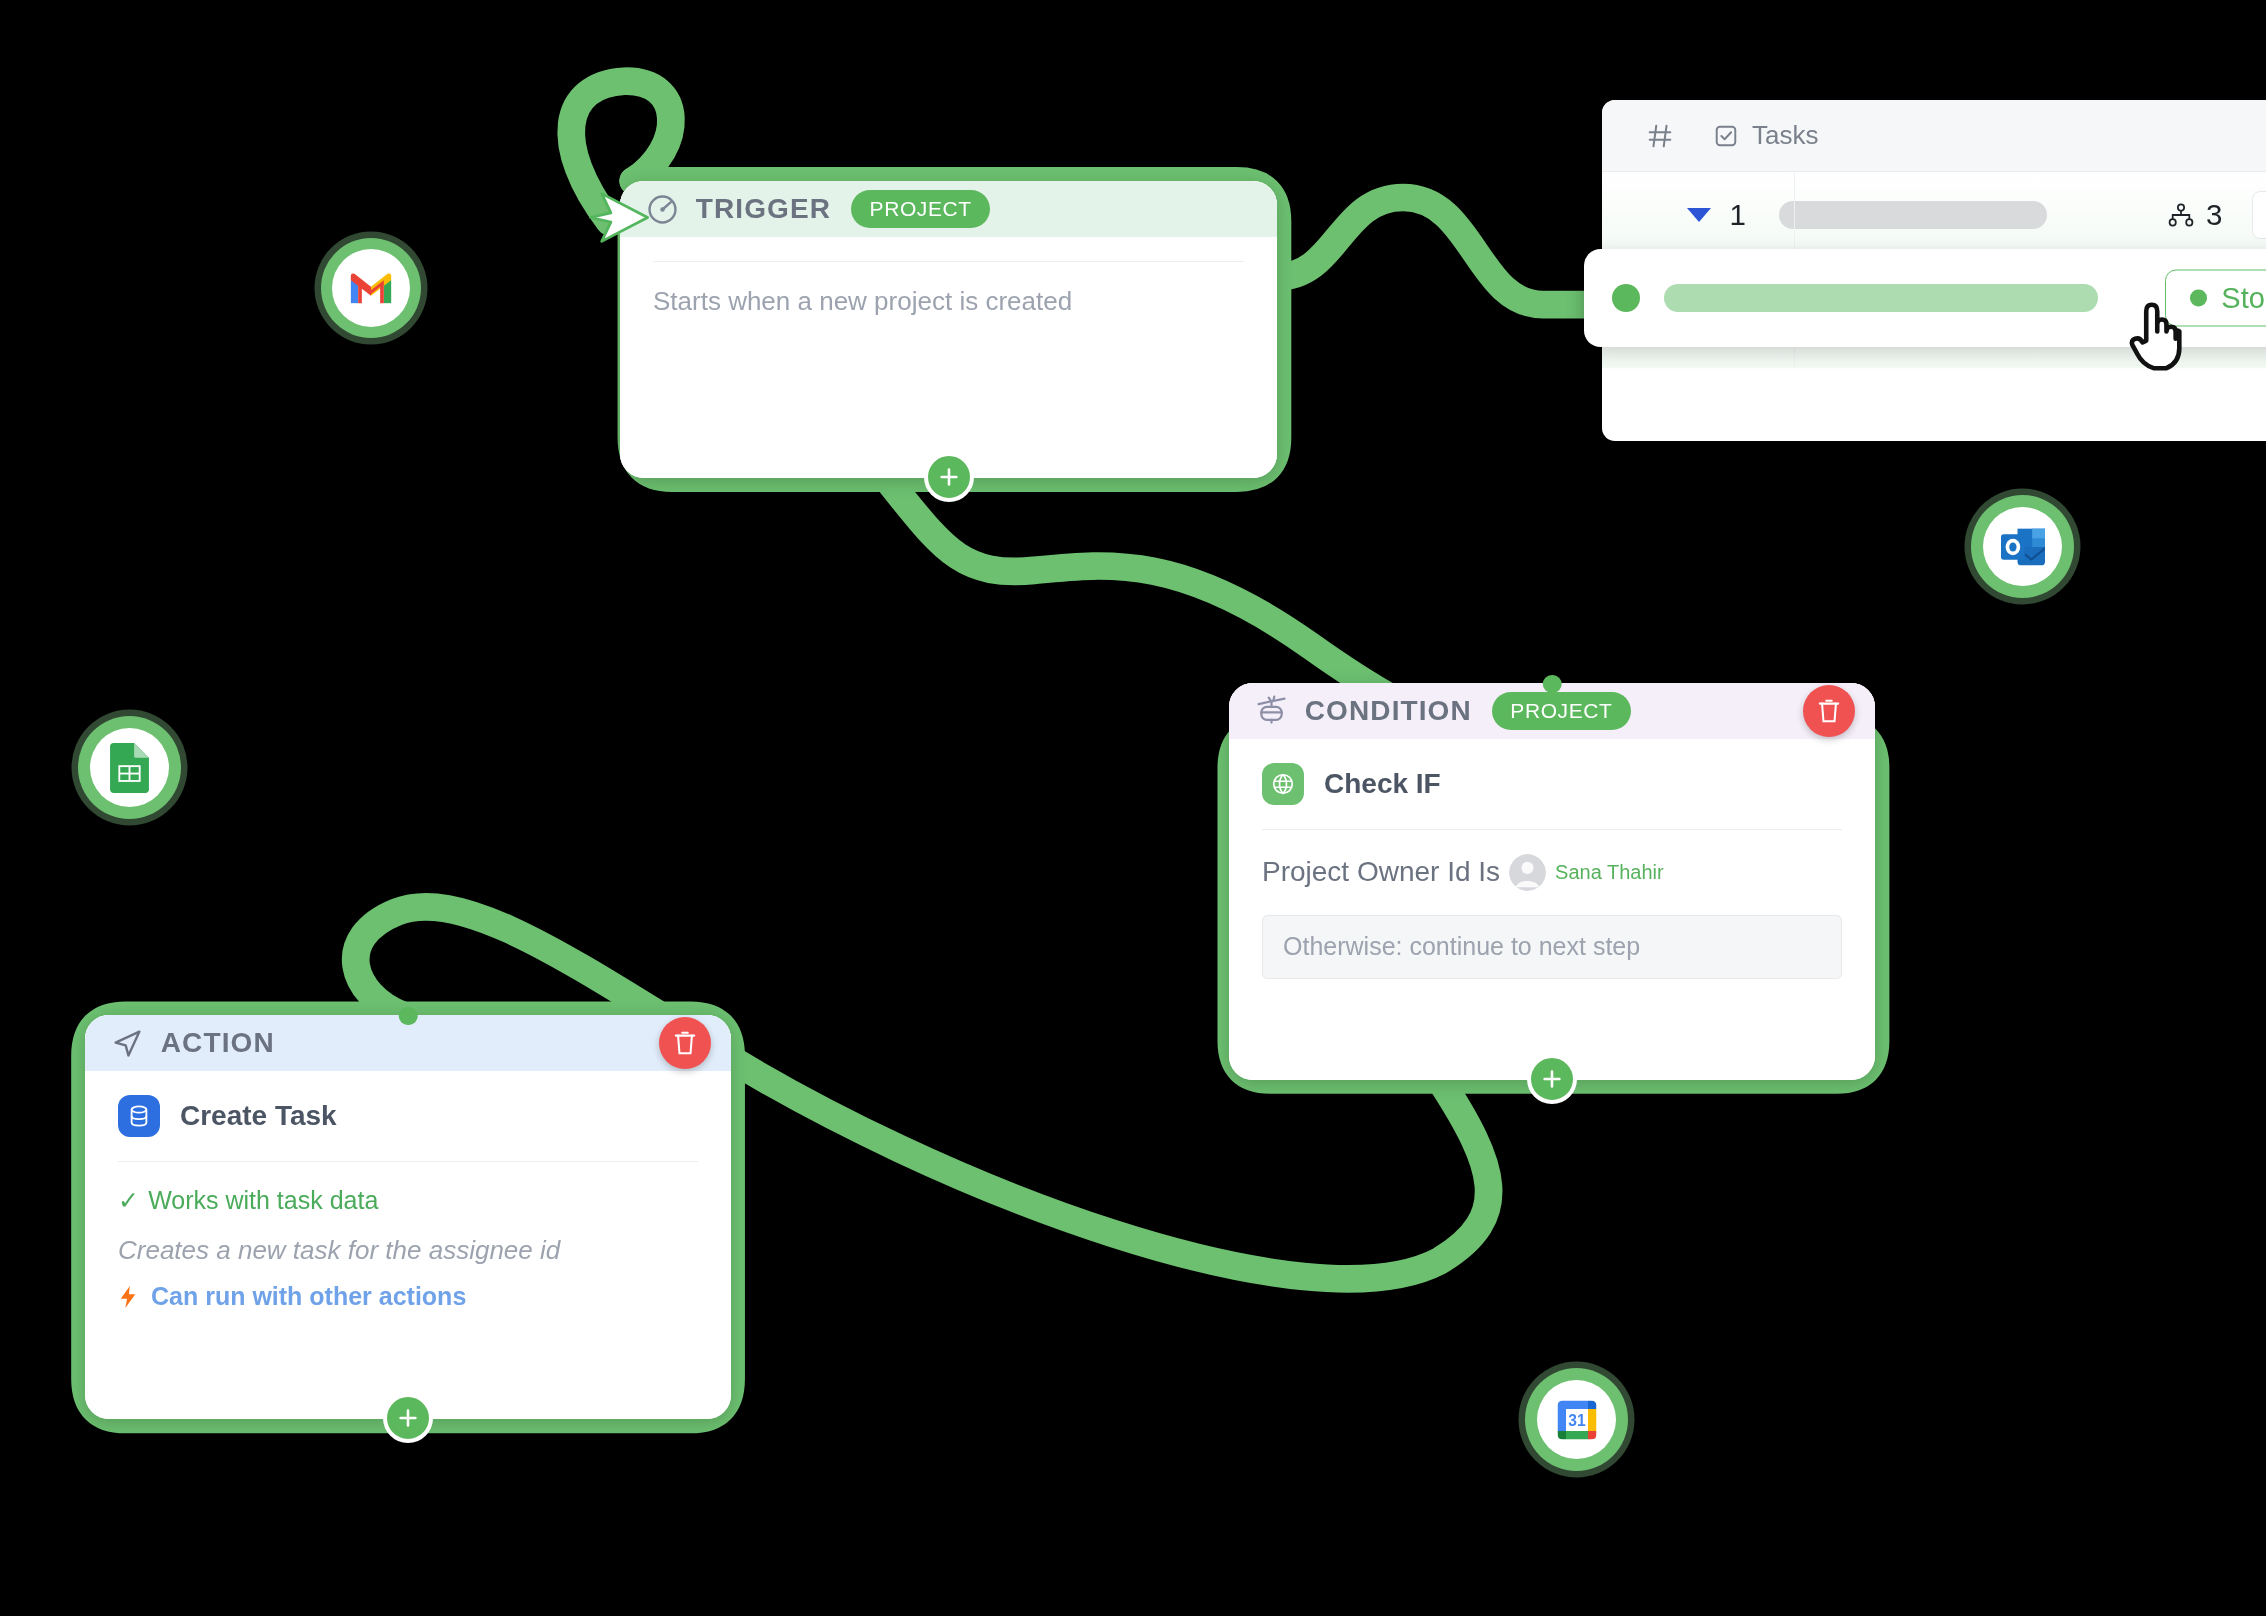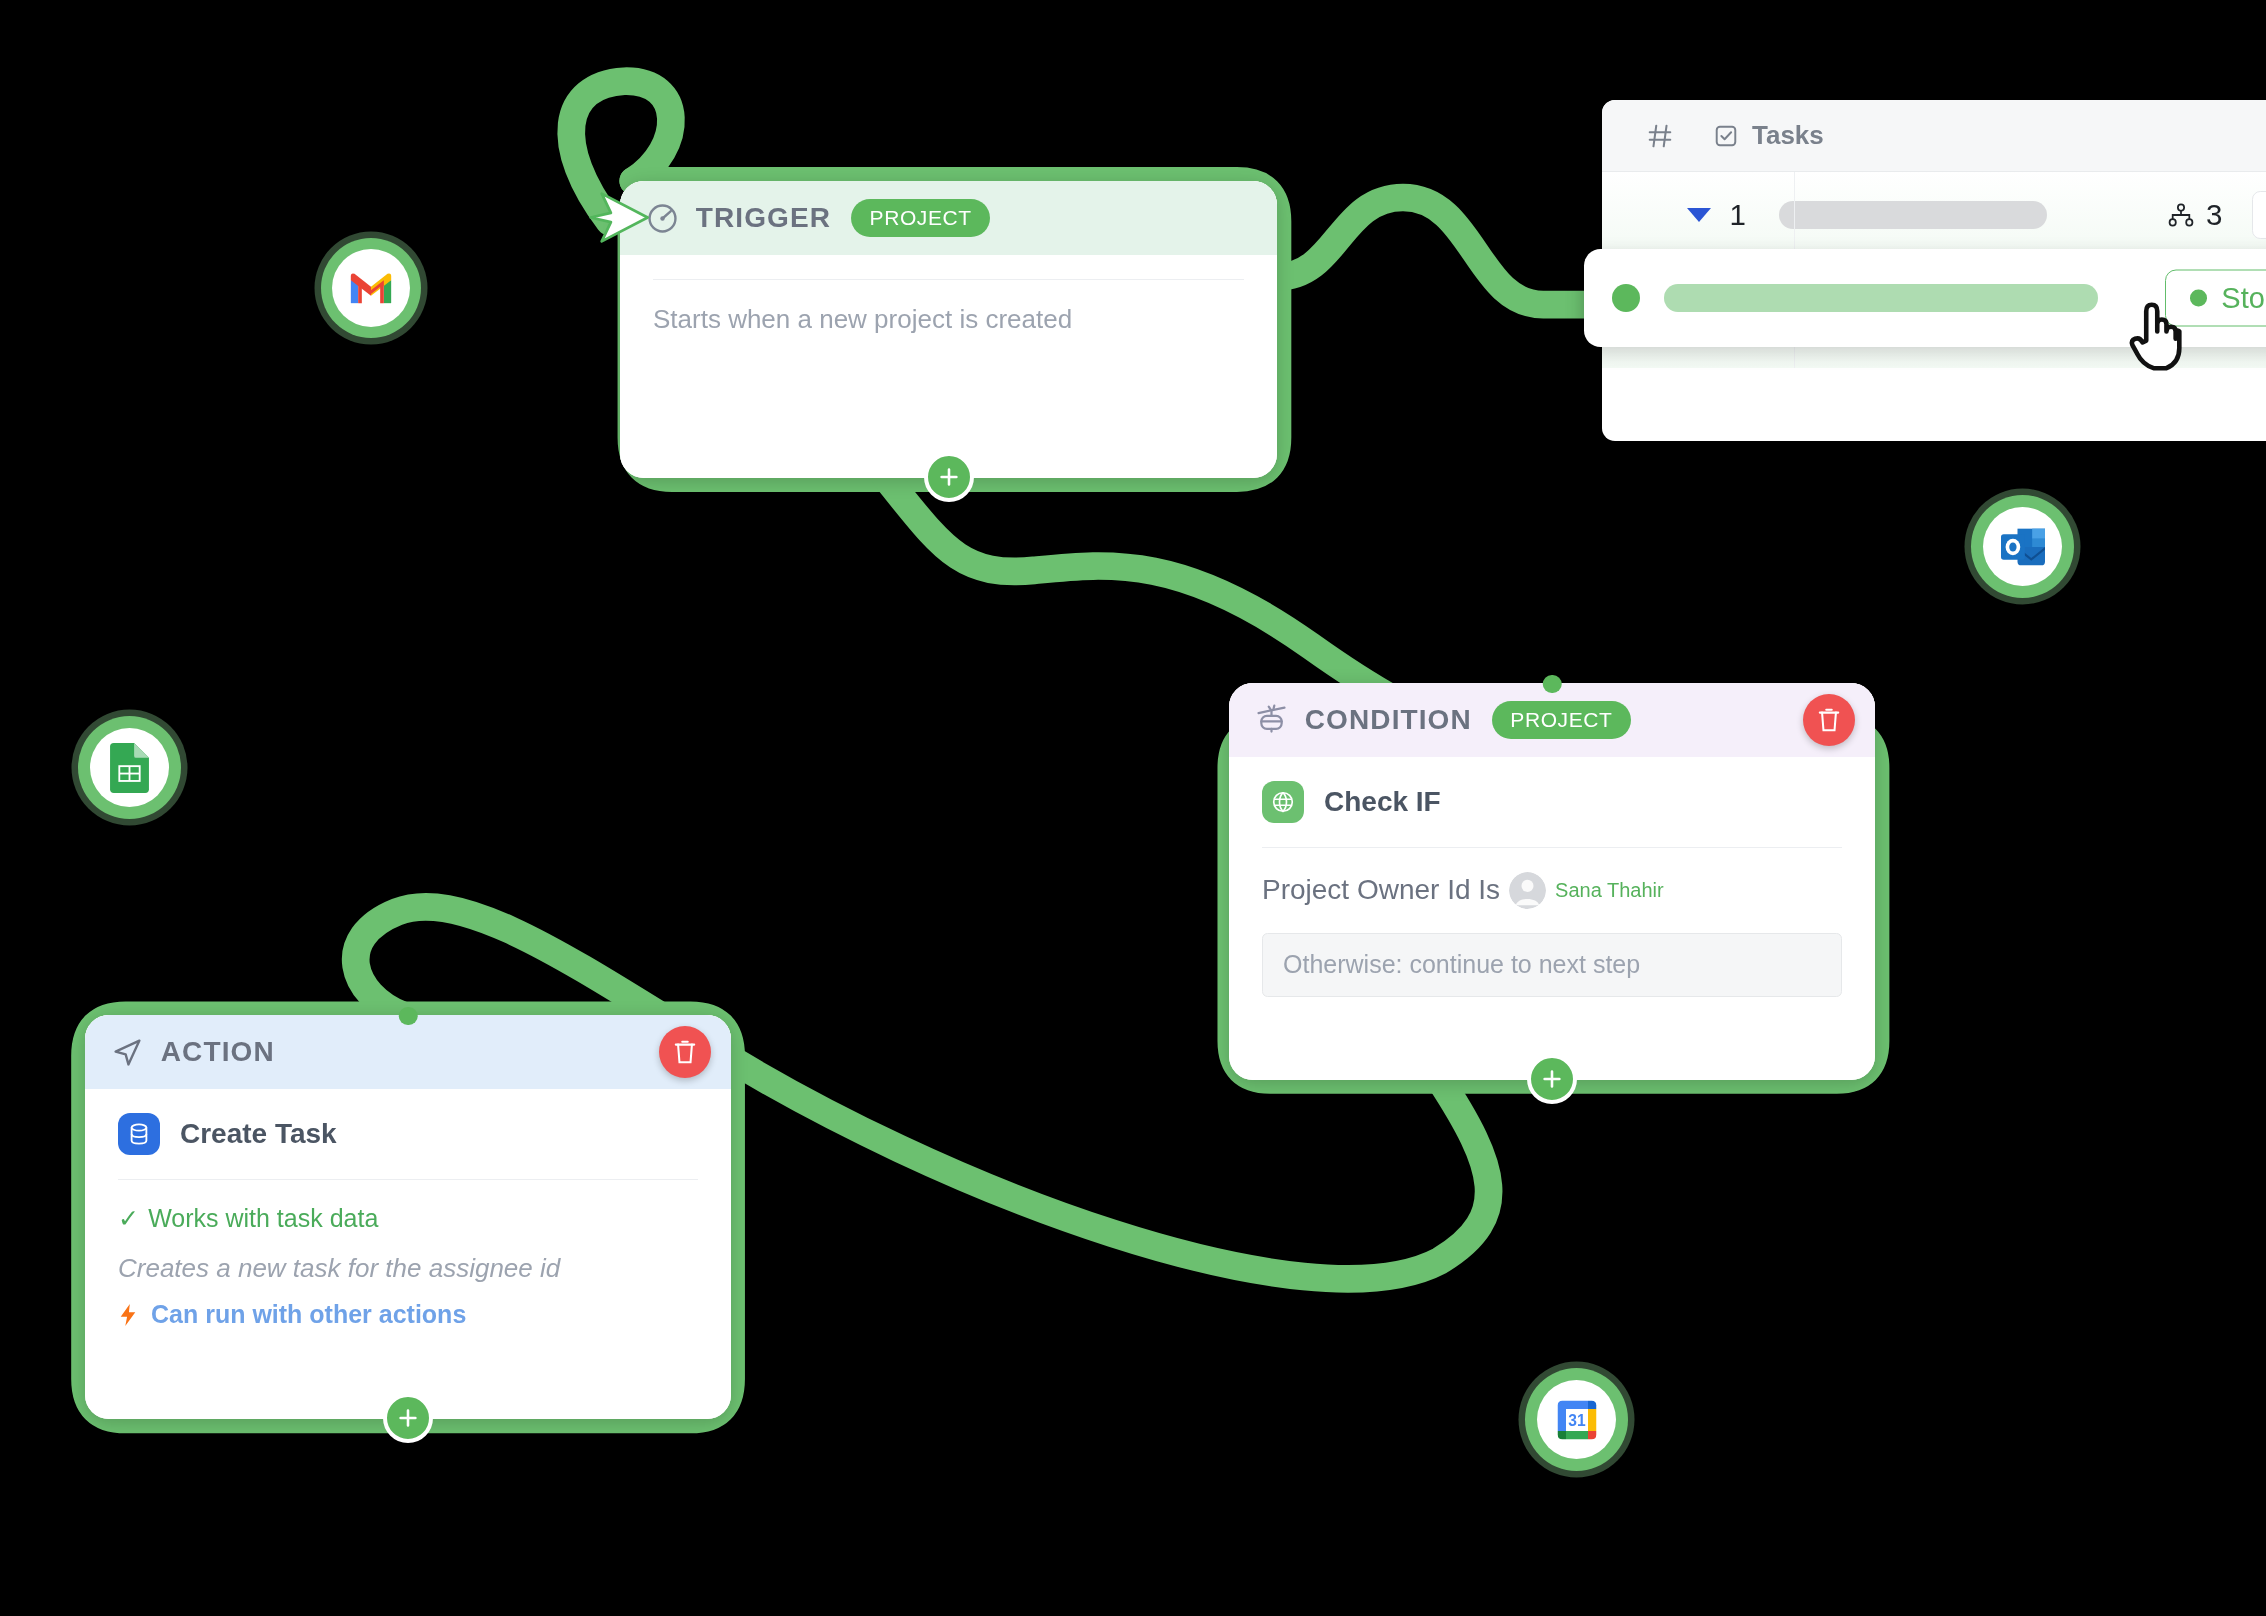--- a/index.html
+++ b/index.html
@@ -26,21 +26,21 @@
     overflow: visible;
     box-shadow: 0 3.7px 16.6px rgba(0,0,0,.18);
   }
   .node-inner {
     border-radius: 24px;
     overflow: hidden;
     background: #fff;
     width: 100%; height: 100%;
   }
   .node-head {
-    height: 74px;
+    height: 56px;
     display: flex;
     align-items: center;
     padding: 0 24px;
     position: relative;
   }
   .head-icon { width: 37px; height: 37px; display:flex; align-items:center; justify-content:center; flex: none; }
   .head-label {
     font-size: 28px;
     font-weight: 700;
     letter-spacing: 1.1px;
@@ -190,21 +190,21 @@
     box-shadow: 0 9.2px 31px rgba(0,0,0,.55);
   }
   #tasks-toolbar {
     height: 72px;
     background: #f6f7f8;
     border-bottom: 0.9px solid #e9ebed;
     display: flex; align-items: center;
     padding: 0 0 0 44px;
     gap: 39px;
   }
-  .tb-item { display: flex; align-items: center; gap: 13px; color: #7a818c; font-size: 26px; font-weight: bold; }
+  .tb-item { display: flex; align-items: center; gap: 13px; color: #7a818c; font-size: 26px; }
   .tasks-row {
     height: 87px;
     display: flex; align-items: center;
     position: relative;
     background: linear-gradient(180deg,#ffffff 0%,#f3faf4 100%);
     border-bottom: 0.9px solid #eef0f2;
   }
   .tasks-row .colsep {
     position: absolute; left: 192px; top: 0; bottom: 0;
     width: 0.9px; background: #eef0f2;

